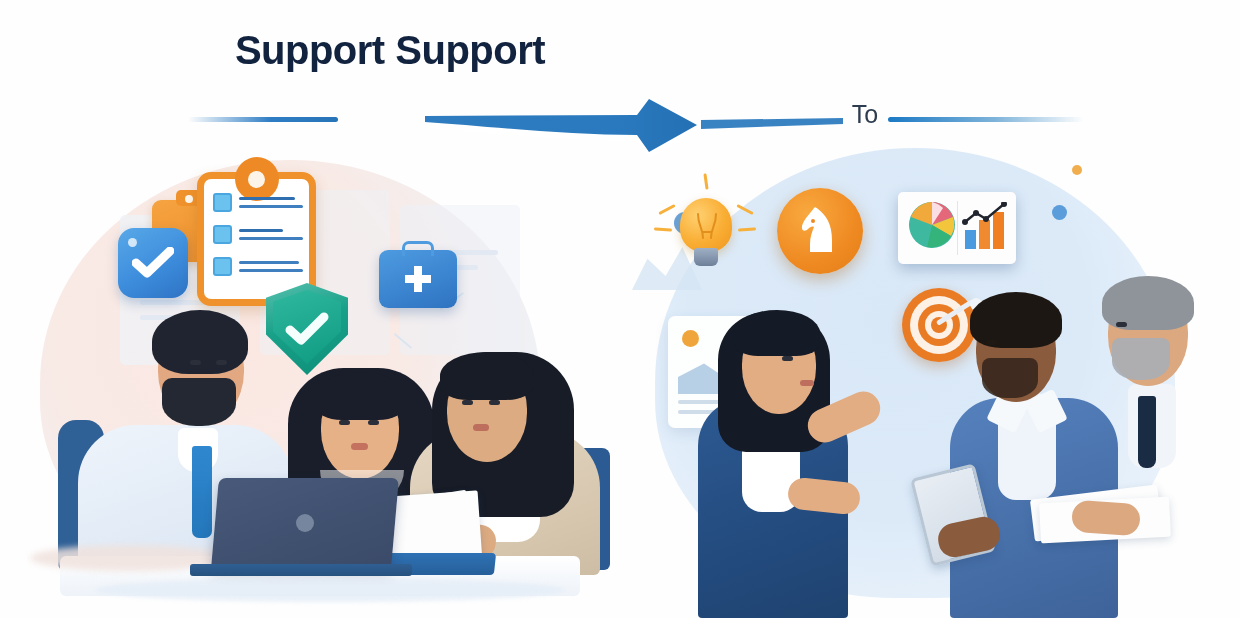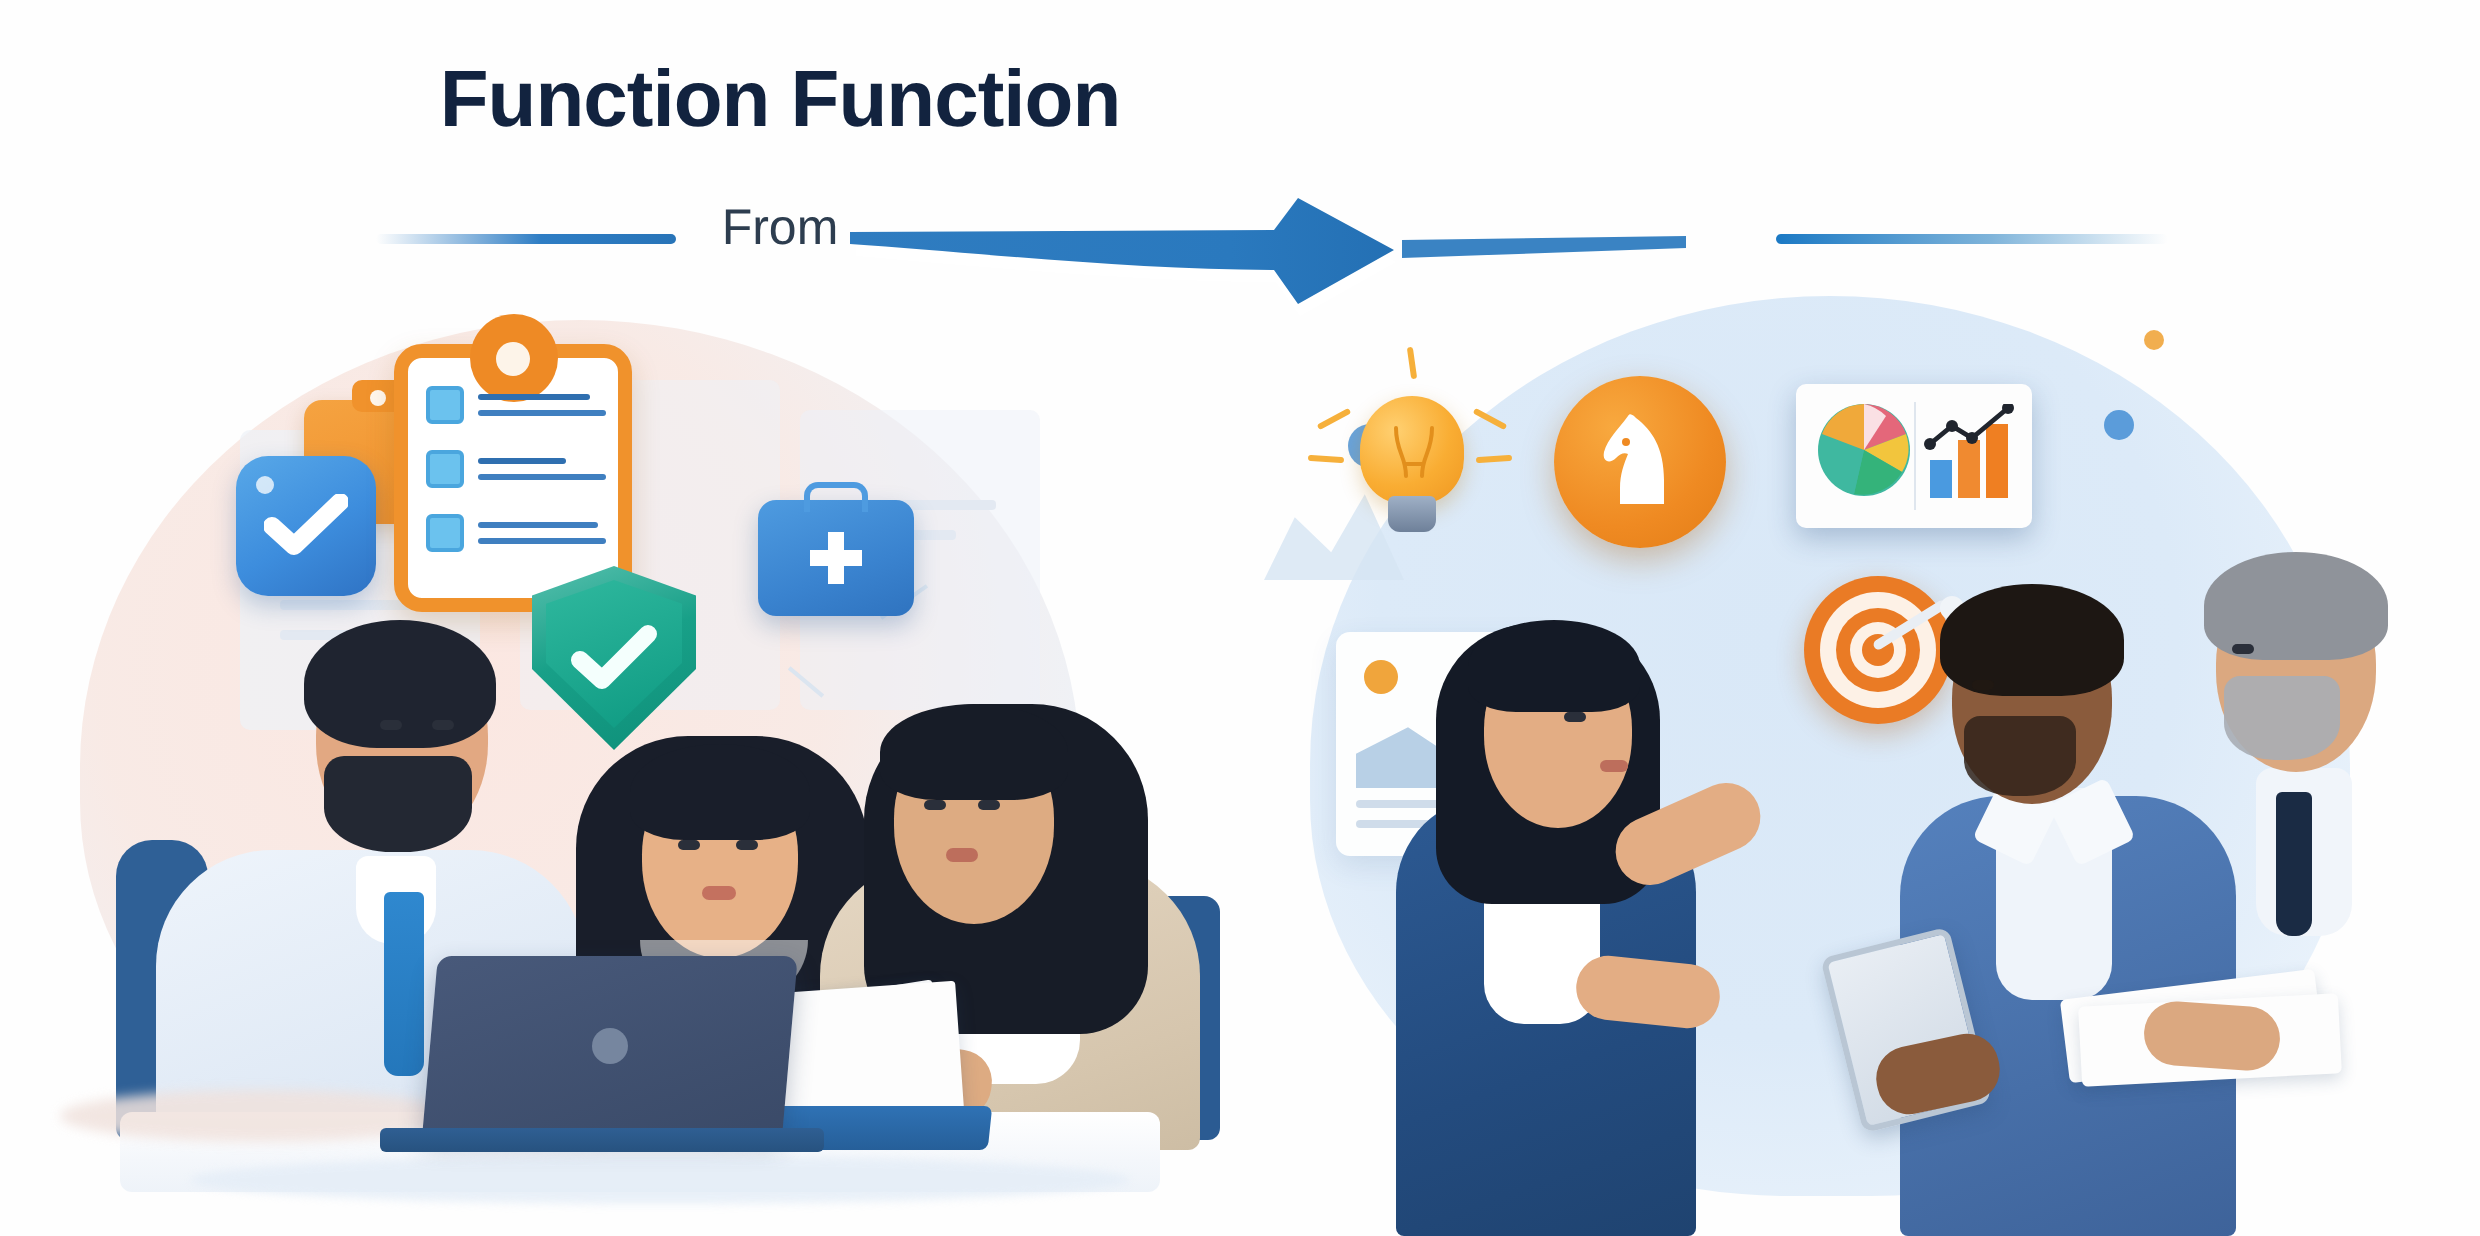--- a/index.html
+++ b/index.html
@@ -226,43 +226,43 @@
     box-shadow:0 3px 9px rgba(40,70,110,.2);
   }
 
   .chair{position:absolute;background:#2f6096;border-radius:18px 18px 6px 6px;}
 </style>
 </head>
 <body>
 
 <div id="canvas">
 
-  <div class="title" id="title-left">Function Function</div>
+  <div class="title" id="title-left">Support Support</div>
 
   <div class="rule" id="rule-from-left"></div>
-  <div class="fromto" id="label-from">From</div>
 
   <div id="arrow-wrap">
     <svg viewBox="0 0 420 62" xmlns="http://www.w3.org/2000/svg" aria-hidden="true">
       <defs>
         <linearGradient id="agrad" x1="0" y1="0" x2="1" y2="0">
           <stop offset="0%" stop-color="#2f7cc0"></stop>
           <stop offset="70%" stop-color="#2a79be"></stop>
           <stop offset="100%" stop-color="#2470b4"></stop>
         </linearGradient>
       </defs>
 
       <path d="M0,21 L210,20 L222,5 L270,30 L222,57 L210,40 C140,40 60,32 0,27 Z" fill="#ffffff" opacity="0.95" transform="translate(3,5)"></path>
 
       <path d="M0,20 L212,19 L224,3 L272,29 L224,56 L212,39 C140,39 60,30 0,26 Z" fill="url(#agrad)"></path>
 
       <path d="M276,24 L418,22 L418,28 L276,33 Z" fill="#2f7cc0" opacity="0.95"></path>
     </svg>
   </div>
 
+  <div class="fromto" id="label-to">To</div>
   <div class="rule" id="rule-to-right"></div>
 
   <div class="scene" id="scene-left">
 
     <div id="blob-left"></div>
 
     <div class="ghost" style="left:120px;top:215px;width:120px;height:150px;"></div>
     <div class="ghost" style="left:260px;top:190px;width:130px;height:165px;opacity:.5;"></div>
     <div class="ghost" style="left:400px;top:205px;width:120px;height:150px;opacity:.55;"></div>
     <div class="ghost-line" style="left:140px;top:300px;width:80px;height:5px;"></div>

